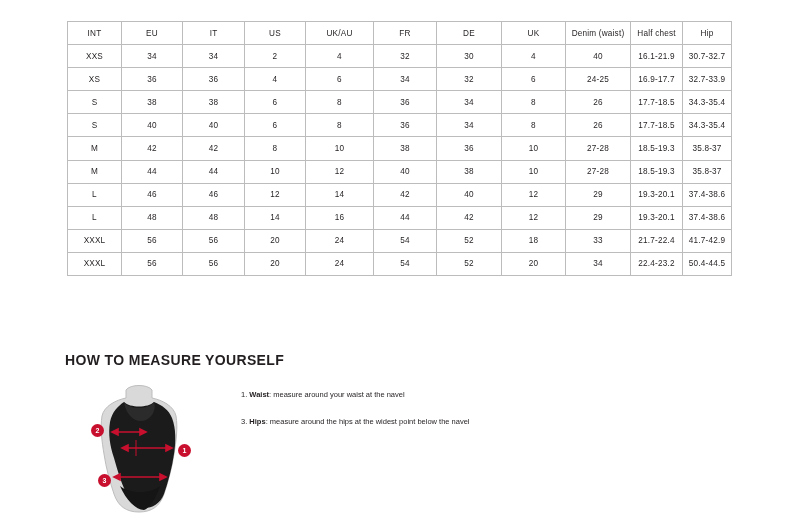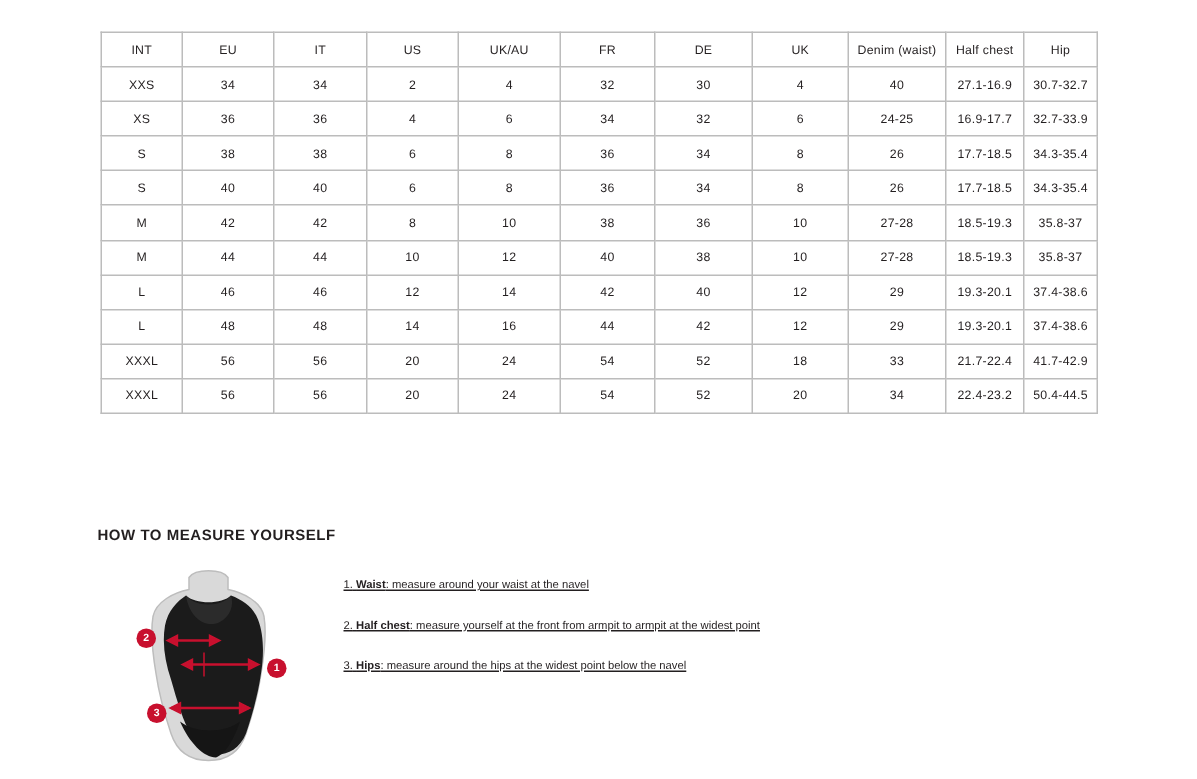--- a/index.html
+++ b/index.html
@@ -61,42 +61,41 @@
   col.c10 { width: 49px; }
 
   
   .measure-section {
     position: absolute;
     left: 65px;
     top: 352px;
     width: 700px;
   }
   .measure-title {
-    font-size: 10px;
+    font-size: 14px;
     font-weight: bold;
     letter-spacing: 0.35px;
     color: #231f20;
     margin-bottom: 12px;
   }
   .measure-body {
     position: relative;
     display: flex;
     align-items: flex-start;
   }
   .figure-box {
     position: relative;
     width: 115px;
     height: 135px;
     margin-left: 25px;
     margin-top: 2px;
   }
   .instructions {
-    margin-left: 24px;
+    margin-left: 36px;
     margin-top: 10px;
-    text-decoration: underline;
   }
   .instruction {
     font-size: 7.5px;
     color: #231f20;
     line-height: 1.3;
     margin-bottom: 17px;
     white-space: nowrap;
   }
   .instruction .num { }
   .instruction b { font-weight: bold; }
@@ -162,21 +161,21 @@
           <tr>
             <td>XXS</td>
             <td>34</td>
             <td>34</td>
             <td>2</td>
             <td>4</td>
             <td>32</td>
             <td>30</td>
             <td>4</td>
             <td>40</td>
-            <td>27.1-16.9</td>
+            <td>16.1-21.9</td>
             <td>30.7-32.7</td>
           </tr>
           <tr>
             <td>XS</td>
             <td>36</td>
             <td>36</td>
             <td>4</td>
             <td>6</td>
             <td>34</td>
             <td>32</td>
@@ -327,19 +326,18 @@
             <line x1="46" y1="58" x2="46" y2="74" stroke-width="1"></line>
           </g>
         </svg>
         <div class="badge badge-1">1</div>
         <div class="badge badge-2">2</div>
         <div class="badge badge-3">3</div>
       </div>
 
       <div class="instructions" id="instructions">
           <div class="instruction"><span class="num">1.</span> <b>Waist</b><span>: measure around your waist at the navel</span></div>
-          <div class="instruction"><span class="num">2.</span> <b>Half chest</b><span>: measure yourself at the front from armpit to armpit at the widest point</span></div>
           <div class="instruction"><span class="num">3.</span> <b>Hips</b><span>: measure around the hips at the widest point below the navel</span></div>
         </div>
     </div>
   </div>
 
 </div>
 
 </body></html>

